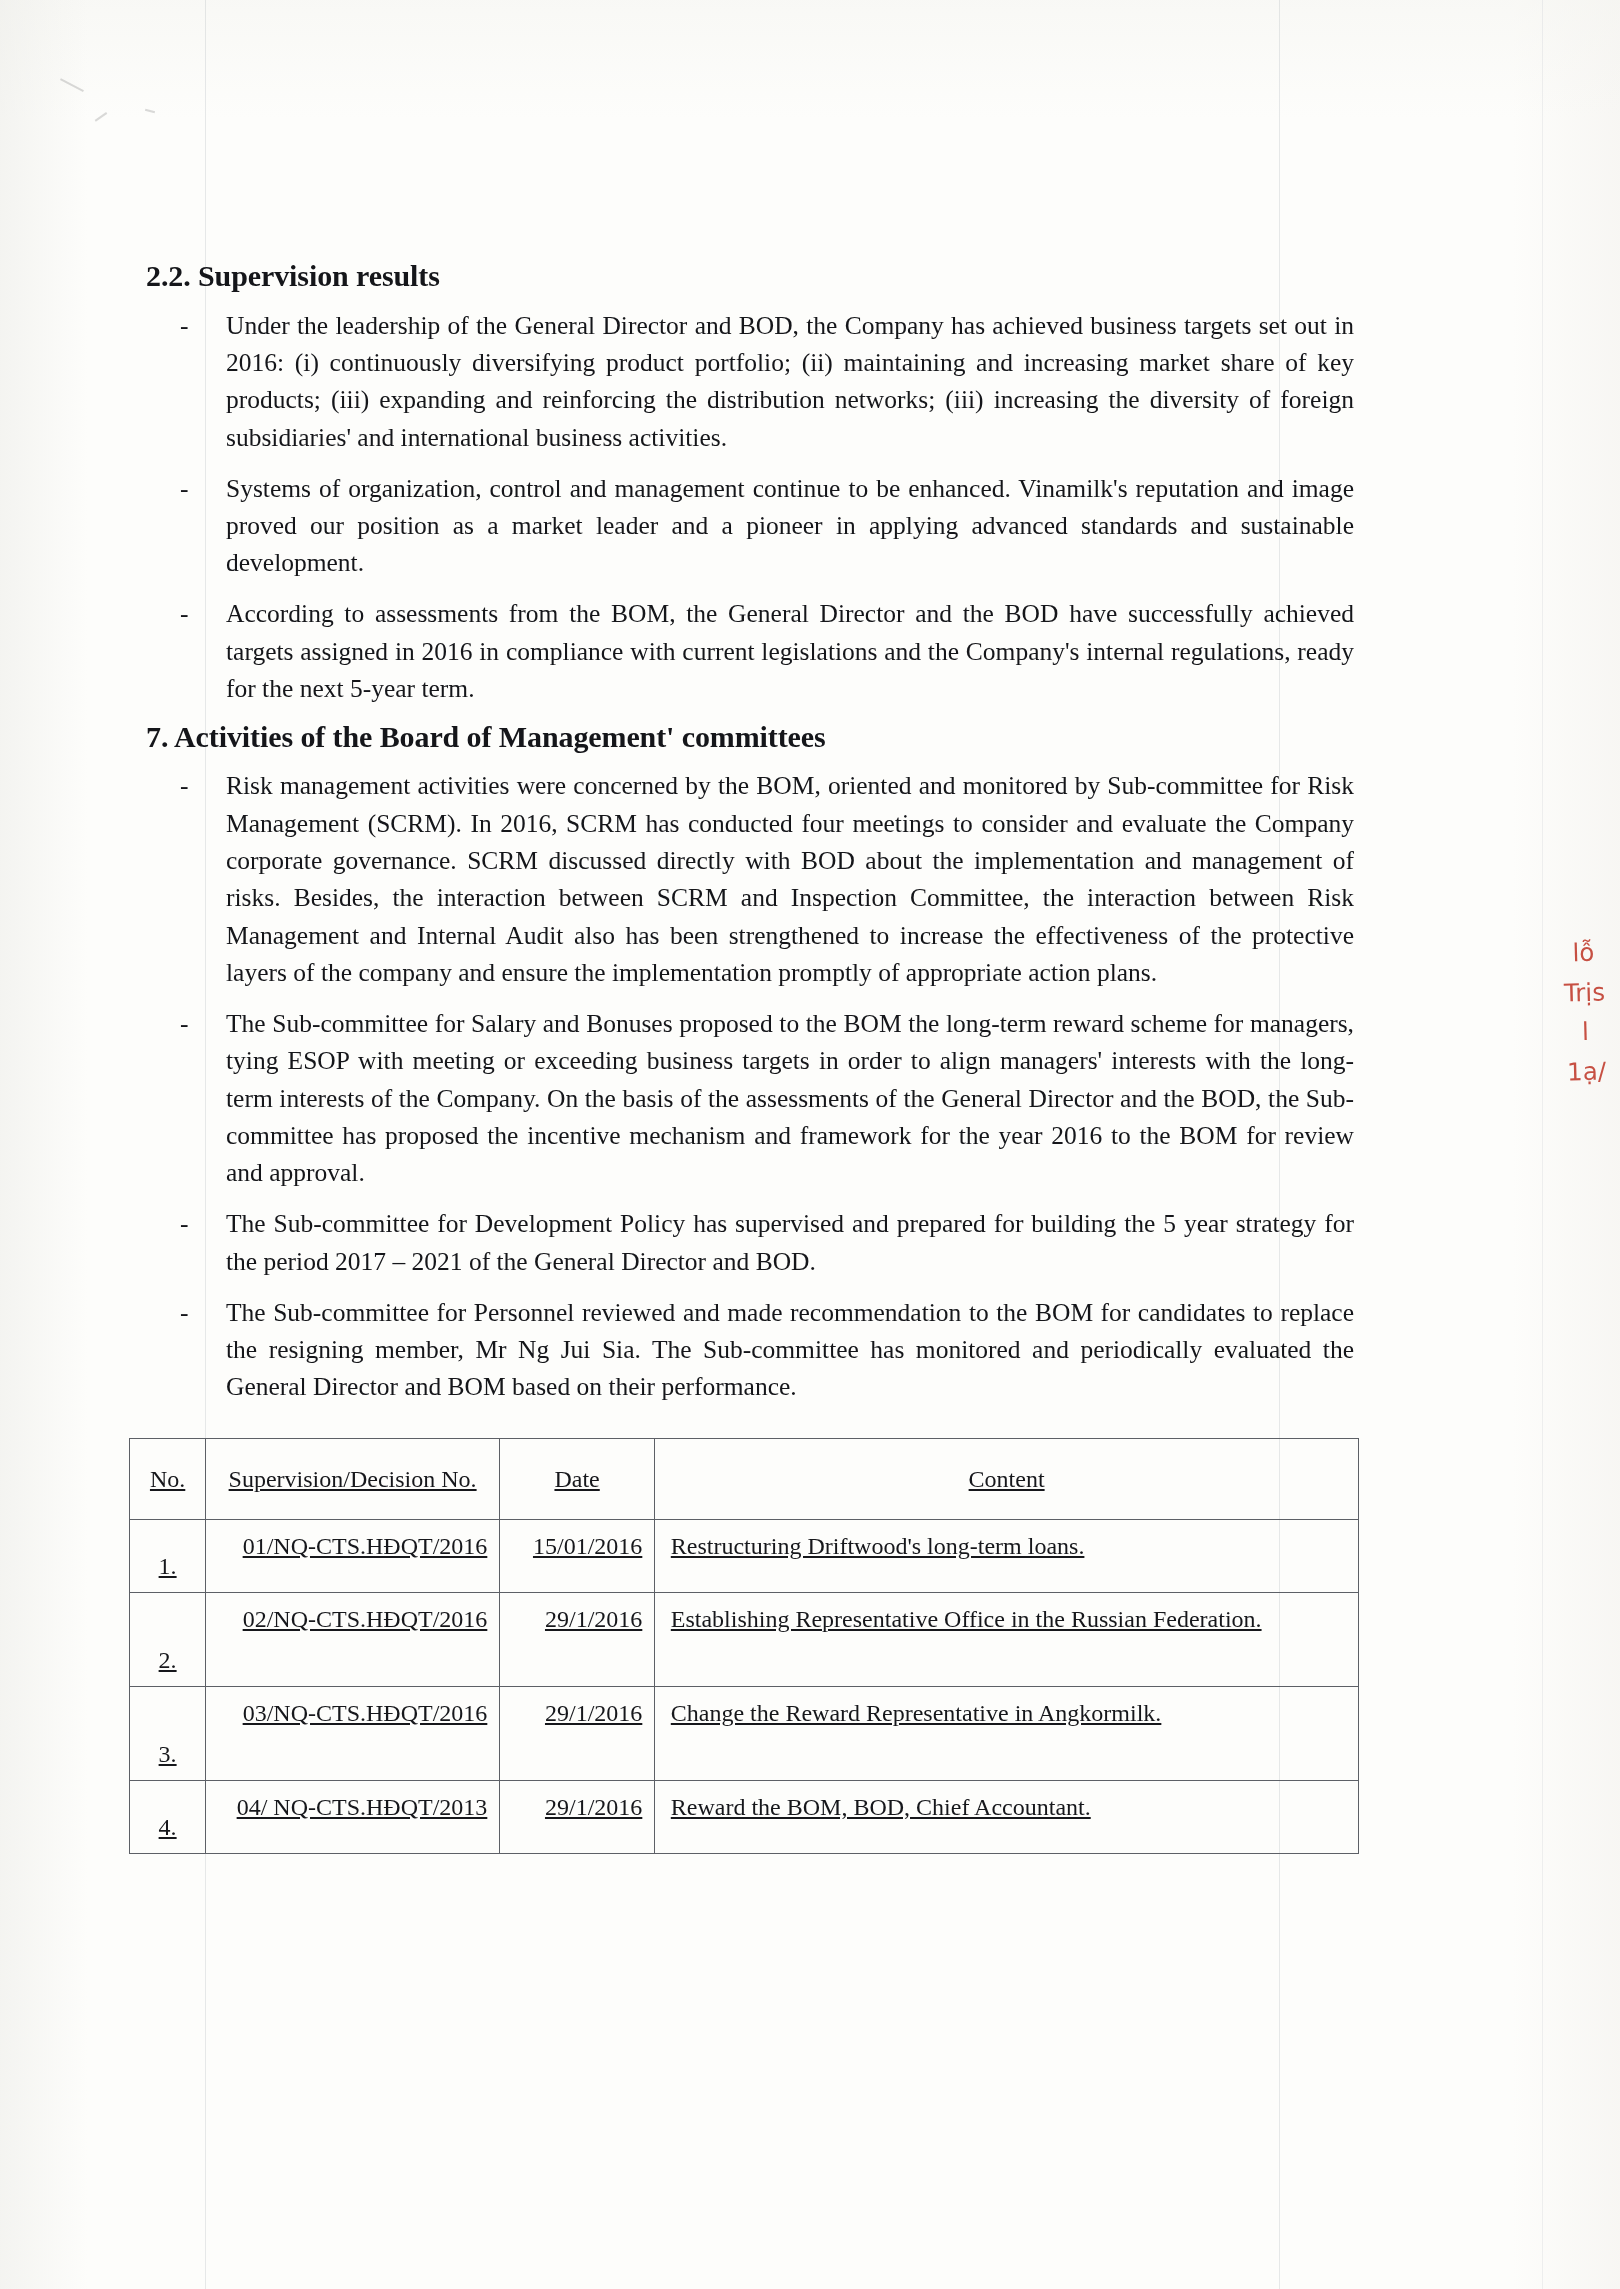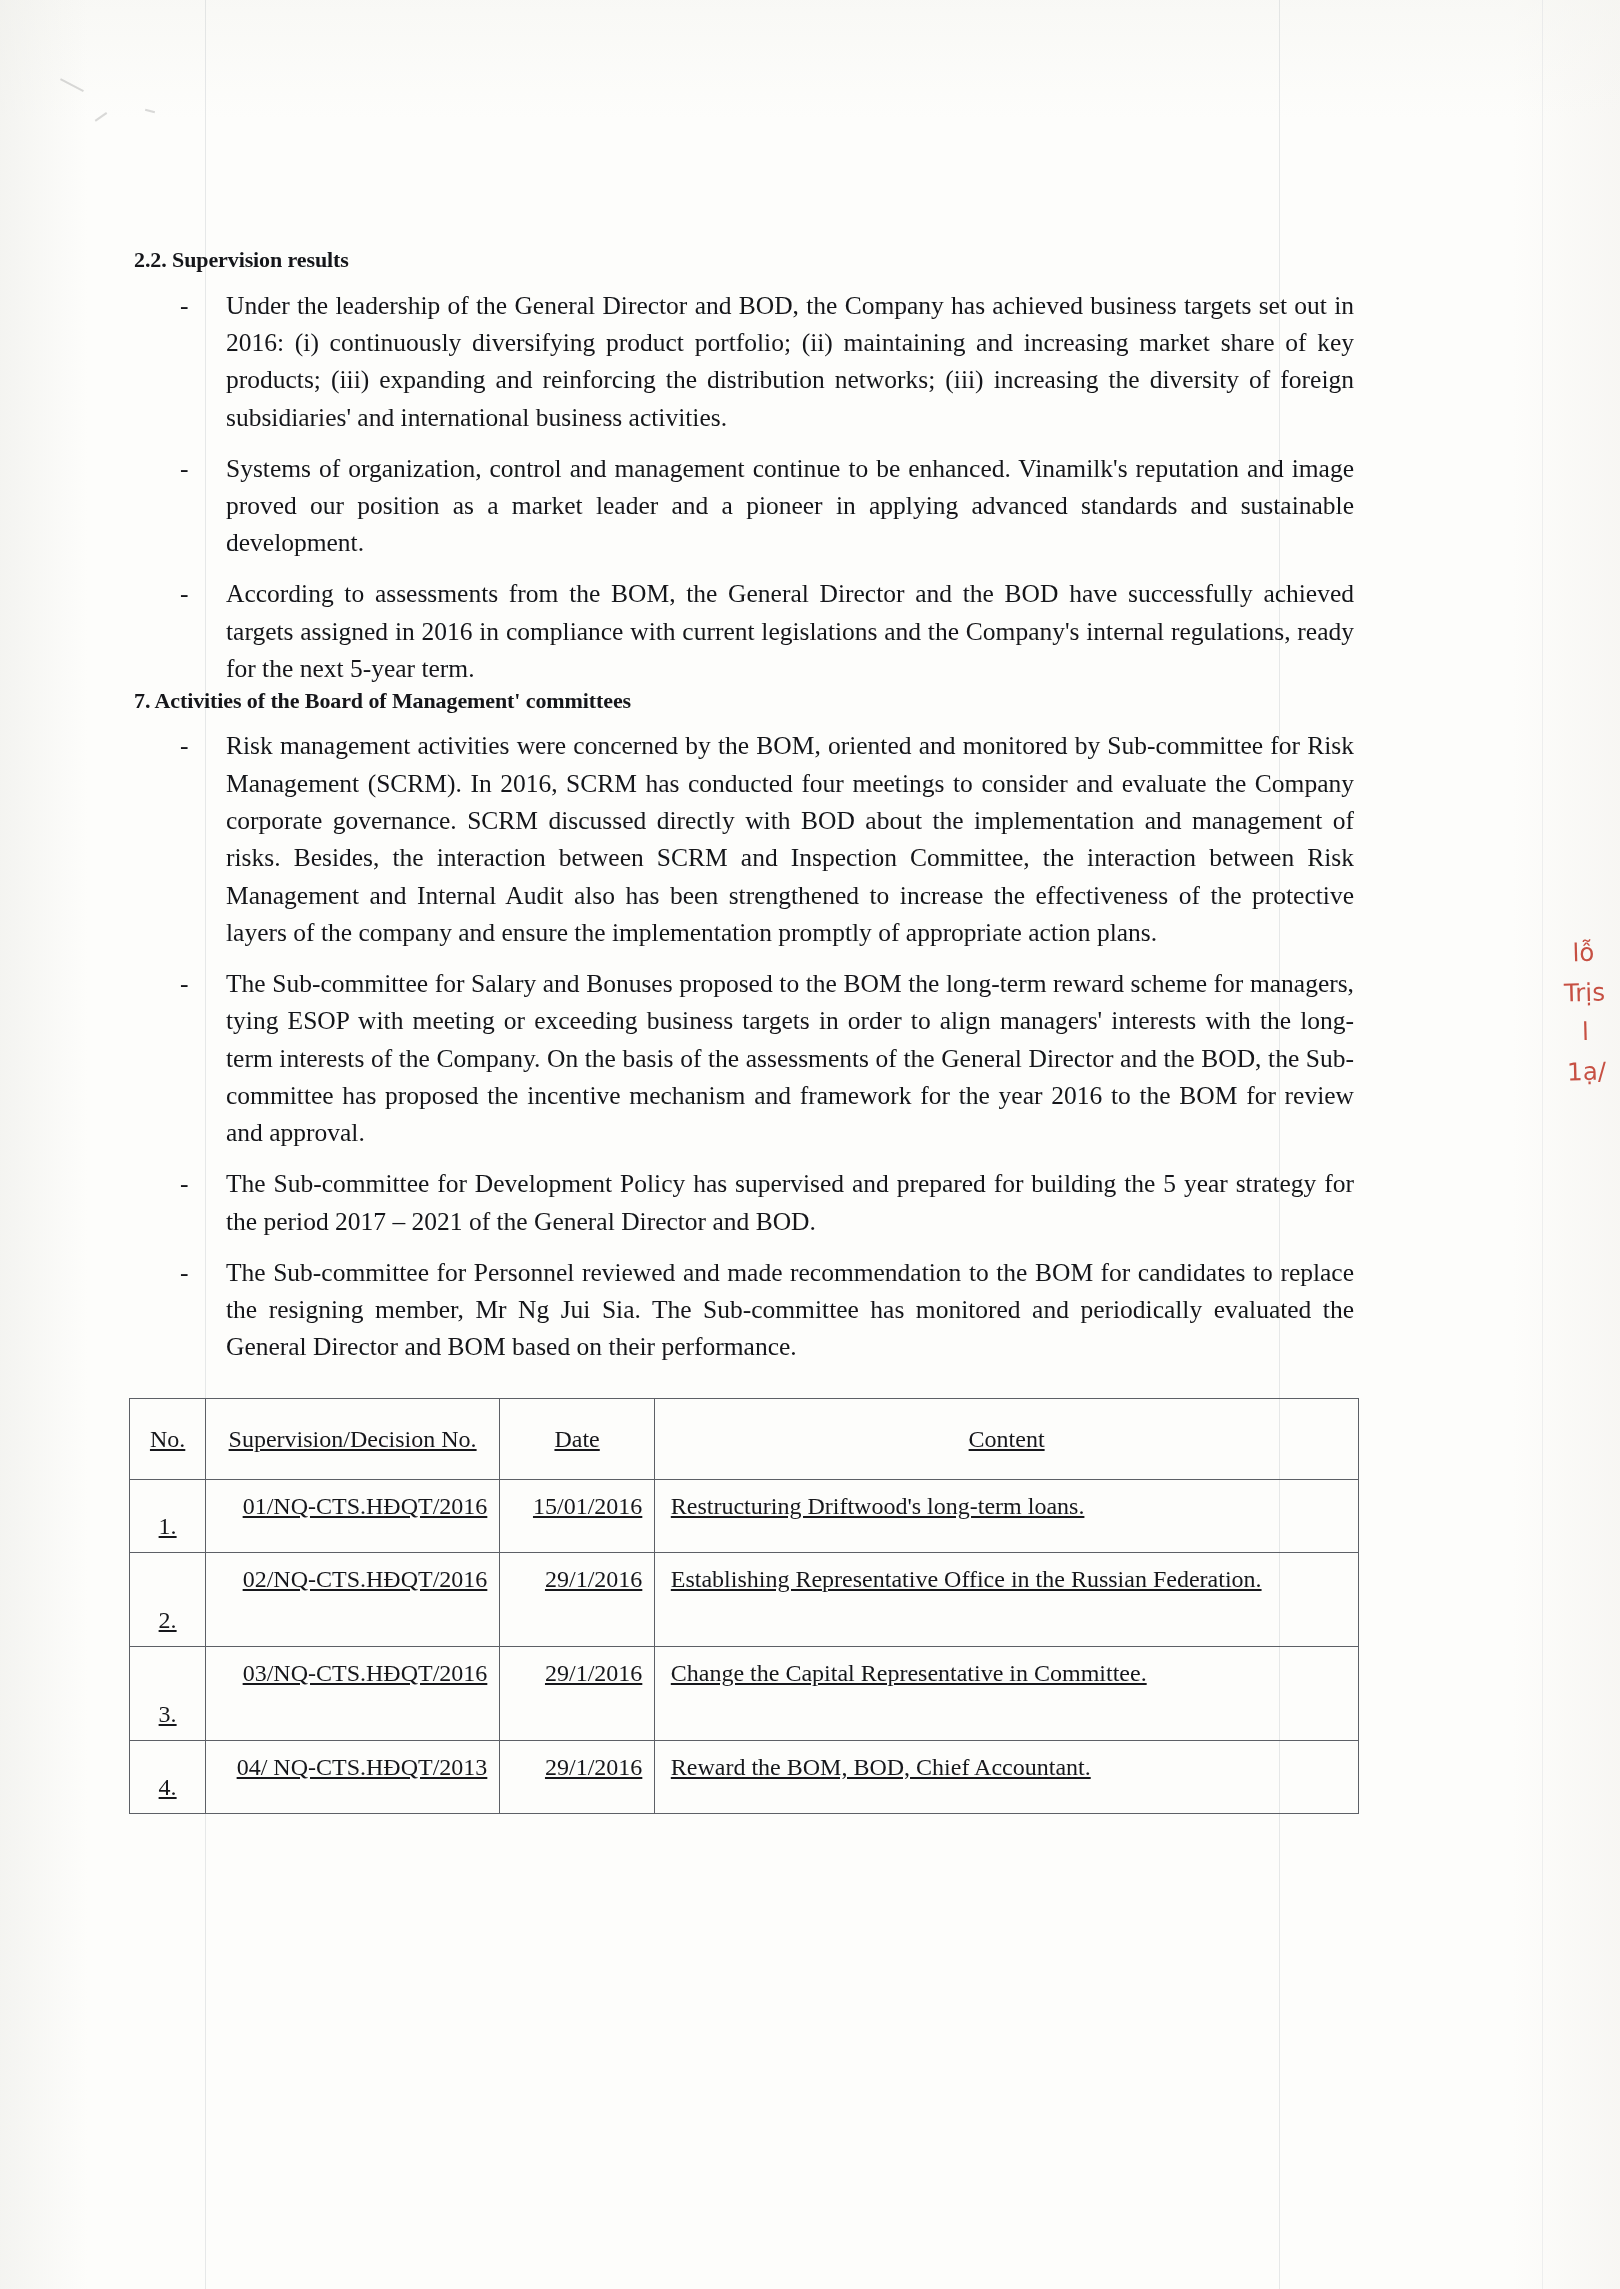--- a/index.html
+++ b/index.html
@@ -42,23 +42,23 @@
 
   .content {
     position: absolute;
     left: 134px;
     top: 247px;
     width: 1220px;
     color: #15161a;
   }
 
   h2.section-heading {
-    font-size: 22px;
+    font-size: 30px;
     font-weight: bold;
-    margin: 0;
+    margin: 12px;
     letter-spacing: -0.1px;
   }
   .heading-22 { margin-left: 46px; }
   .heading-3  { margin-top: 25.5px; margin-bottom: 2px; }
   .heading-4  { margin-top: 28px; margin-bottom: 0; }
   .heading-4 .ital { font-style: italic; }
 
   ul.bullets {
     list-style: none;
     margin: 0;
@@ -235,21 +235,21 @@
         <tr class="tall">
           <td class="cell-no">2.</td>
           <td class="cell-res">02/NQ-CTS.HĐQT/2016</td>
           <td class="cell-date">29/1/2016</td>
           <td class="cell-content">Establishing Representative Office in the Russian Federation.</td>
         </tr>
         <tr class="tall">
           <td class="cell-no">3.</td>
           <td class="cell-res">03/NQ-CTS.HĐQT/2016</td>
           <td class="cell-date">29/1/2016</td>
-          <td class="cell-content">Change the Capital Representative in Committee.</td>
+          <td class="cell-content">Change the Reward Representative in Angkormilk.</td>
         </tr>
         <tr>
           <td class="cell-no">4.</td>
           <td class="cell-res">04/ NQ-CTS.HĐQT/2013</td>
           <td class="cell-date">29/1/2016</td>
           <td class="cell-content">Reward the BOM, BOD, Chief Accountant.</td>
         </tr>
       </tbody>
     </table>
 

